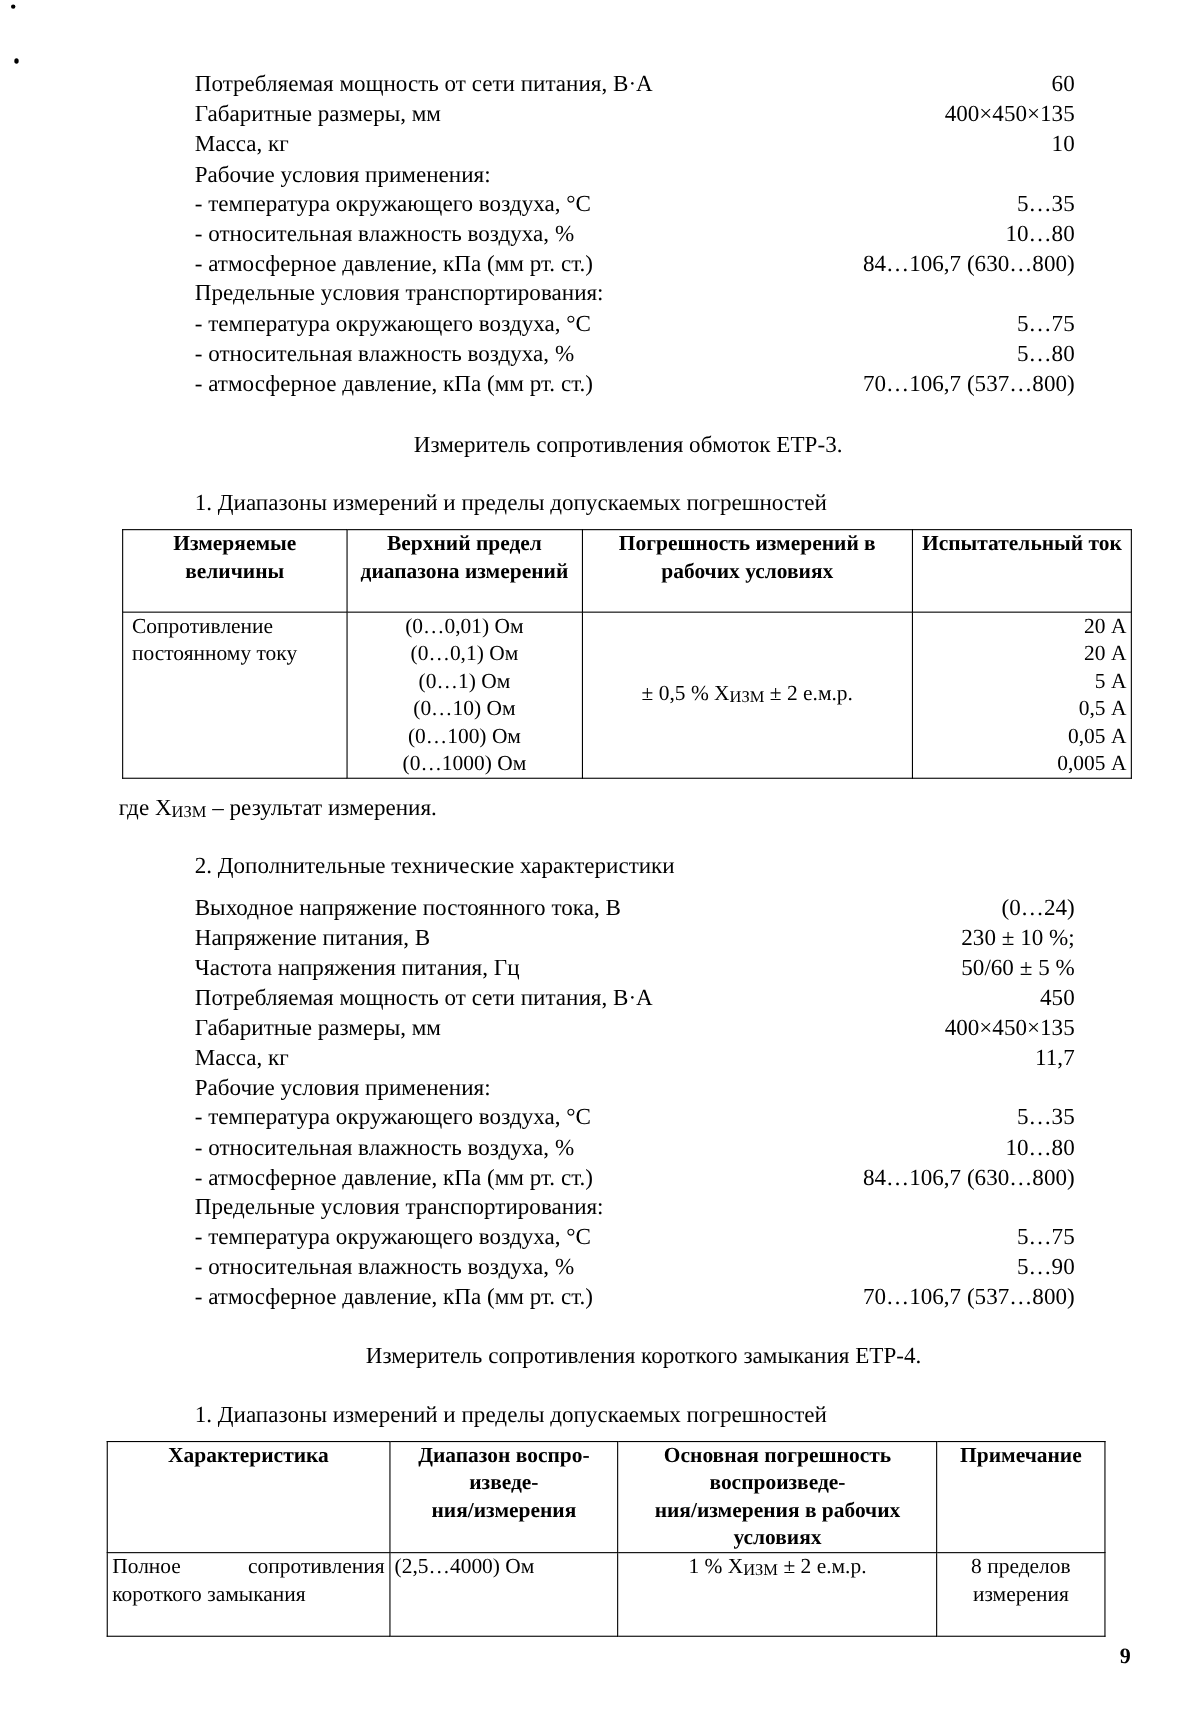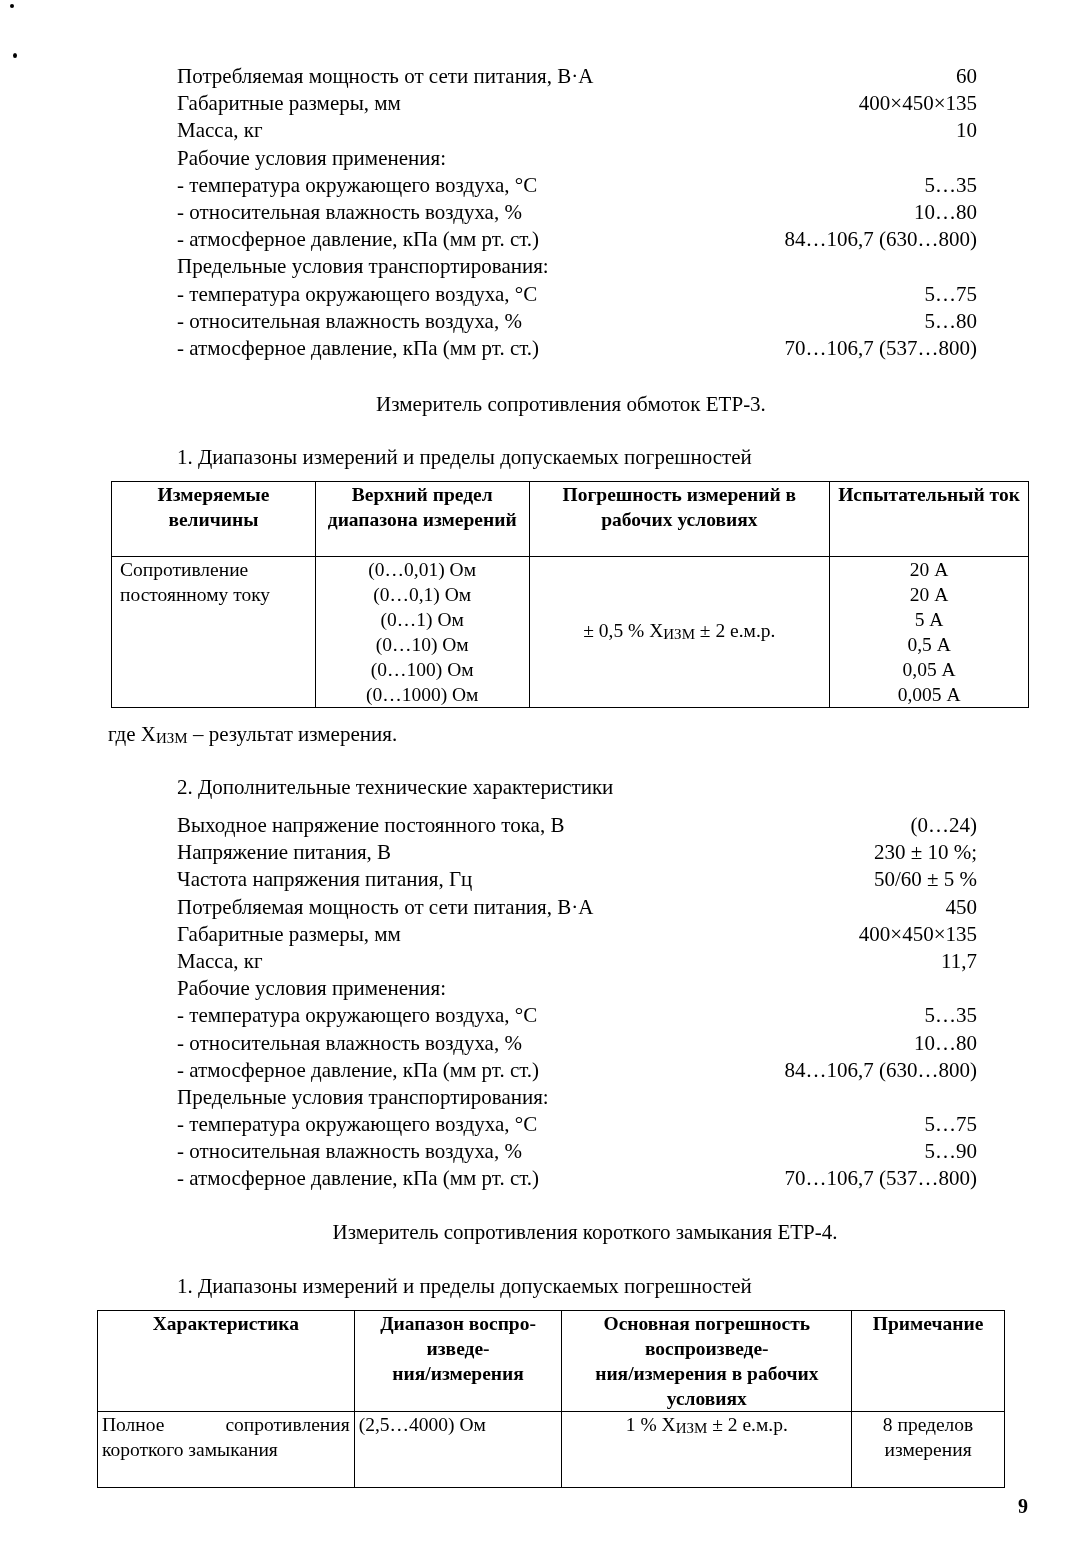--- a/index.html
+++ b/index.html
@@ -102,21 +102,21 @@
             <div>(0…0,1) Ом</div>
             <div>(0…1) Ом</div>
             <div>(0…10) Ом</div>
             <div>(0…100) Ом</div>
             <div>(0…1000) Ом</div>
           </div>
     </td>
     <td style="text-align:center;vertical-align:middle;">
       <span>± 0,5 % X</span><sub class="s">ИЗМ</sub><span> ± 2 е.м.р.</span>
     </td>
-    <td style="text-align:center;">
+    <td style="text-align:right;">
       <div class="lines" id="etp3-currents">
             <div>20 А</div>
             <div>20 А</div>
             <div>5 А</div>
             <div>0,5 А</div>
             <div>0,05 А</div>
             <div>0,005 А</div>
           </div>
     </td>
   </tr>

